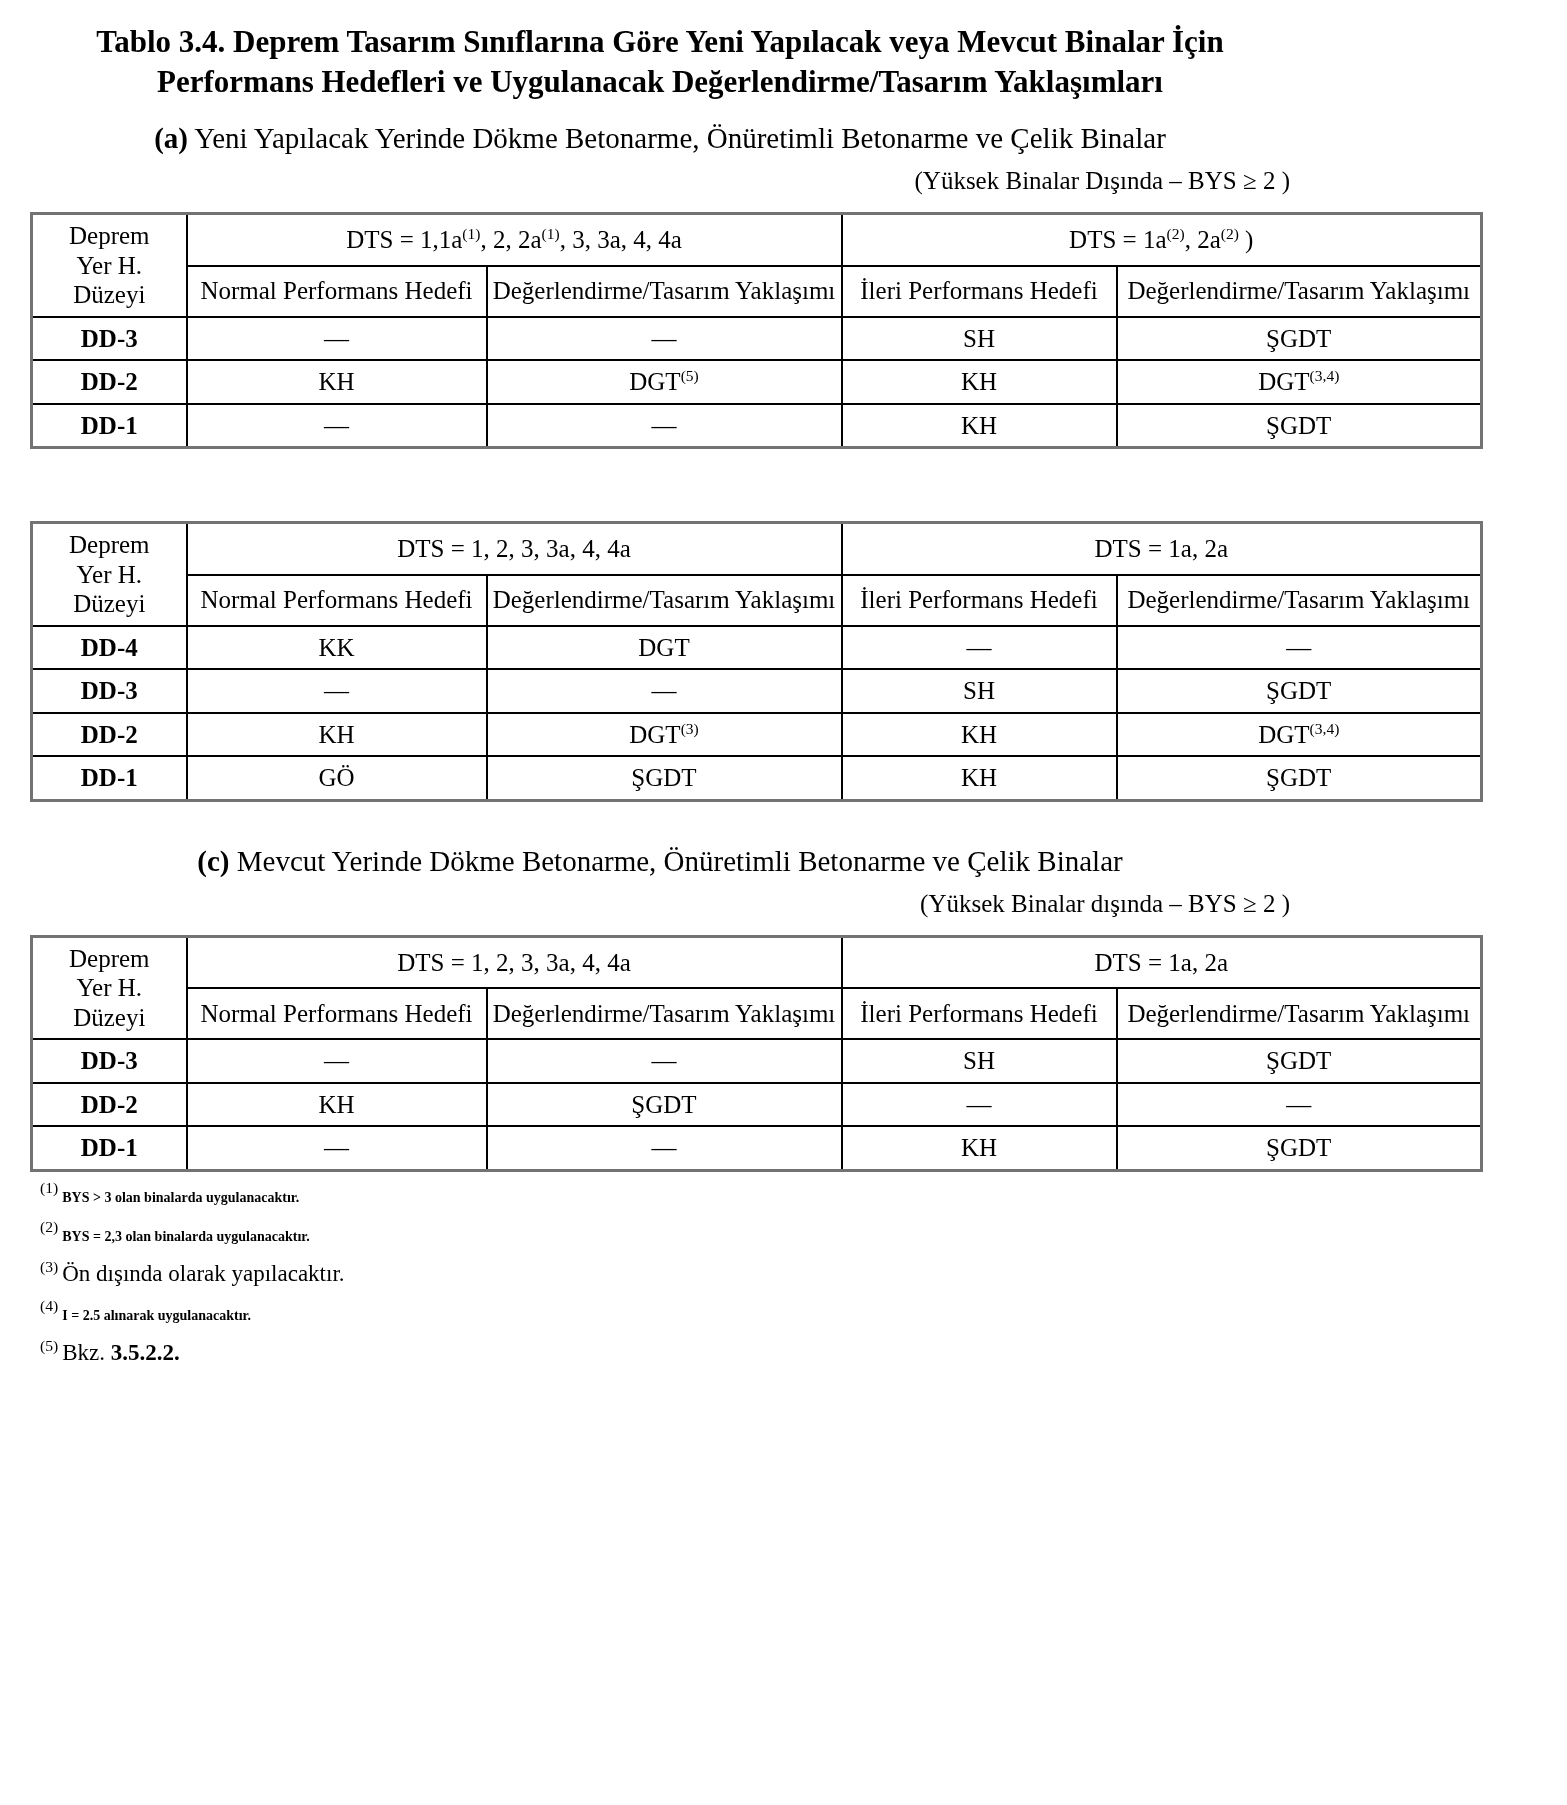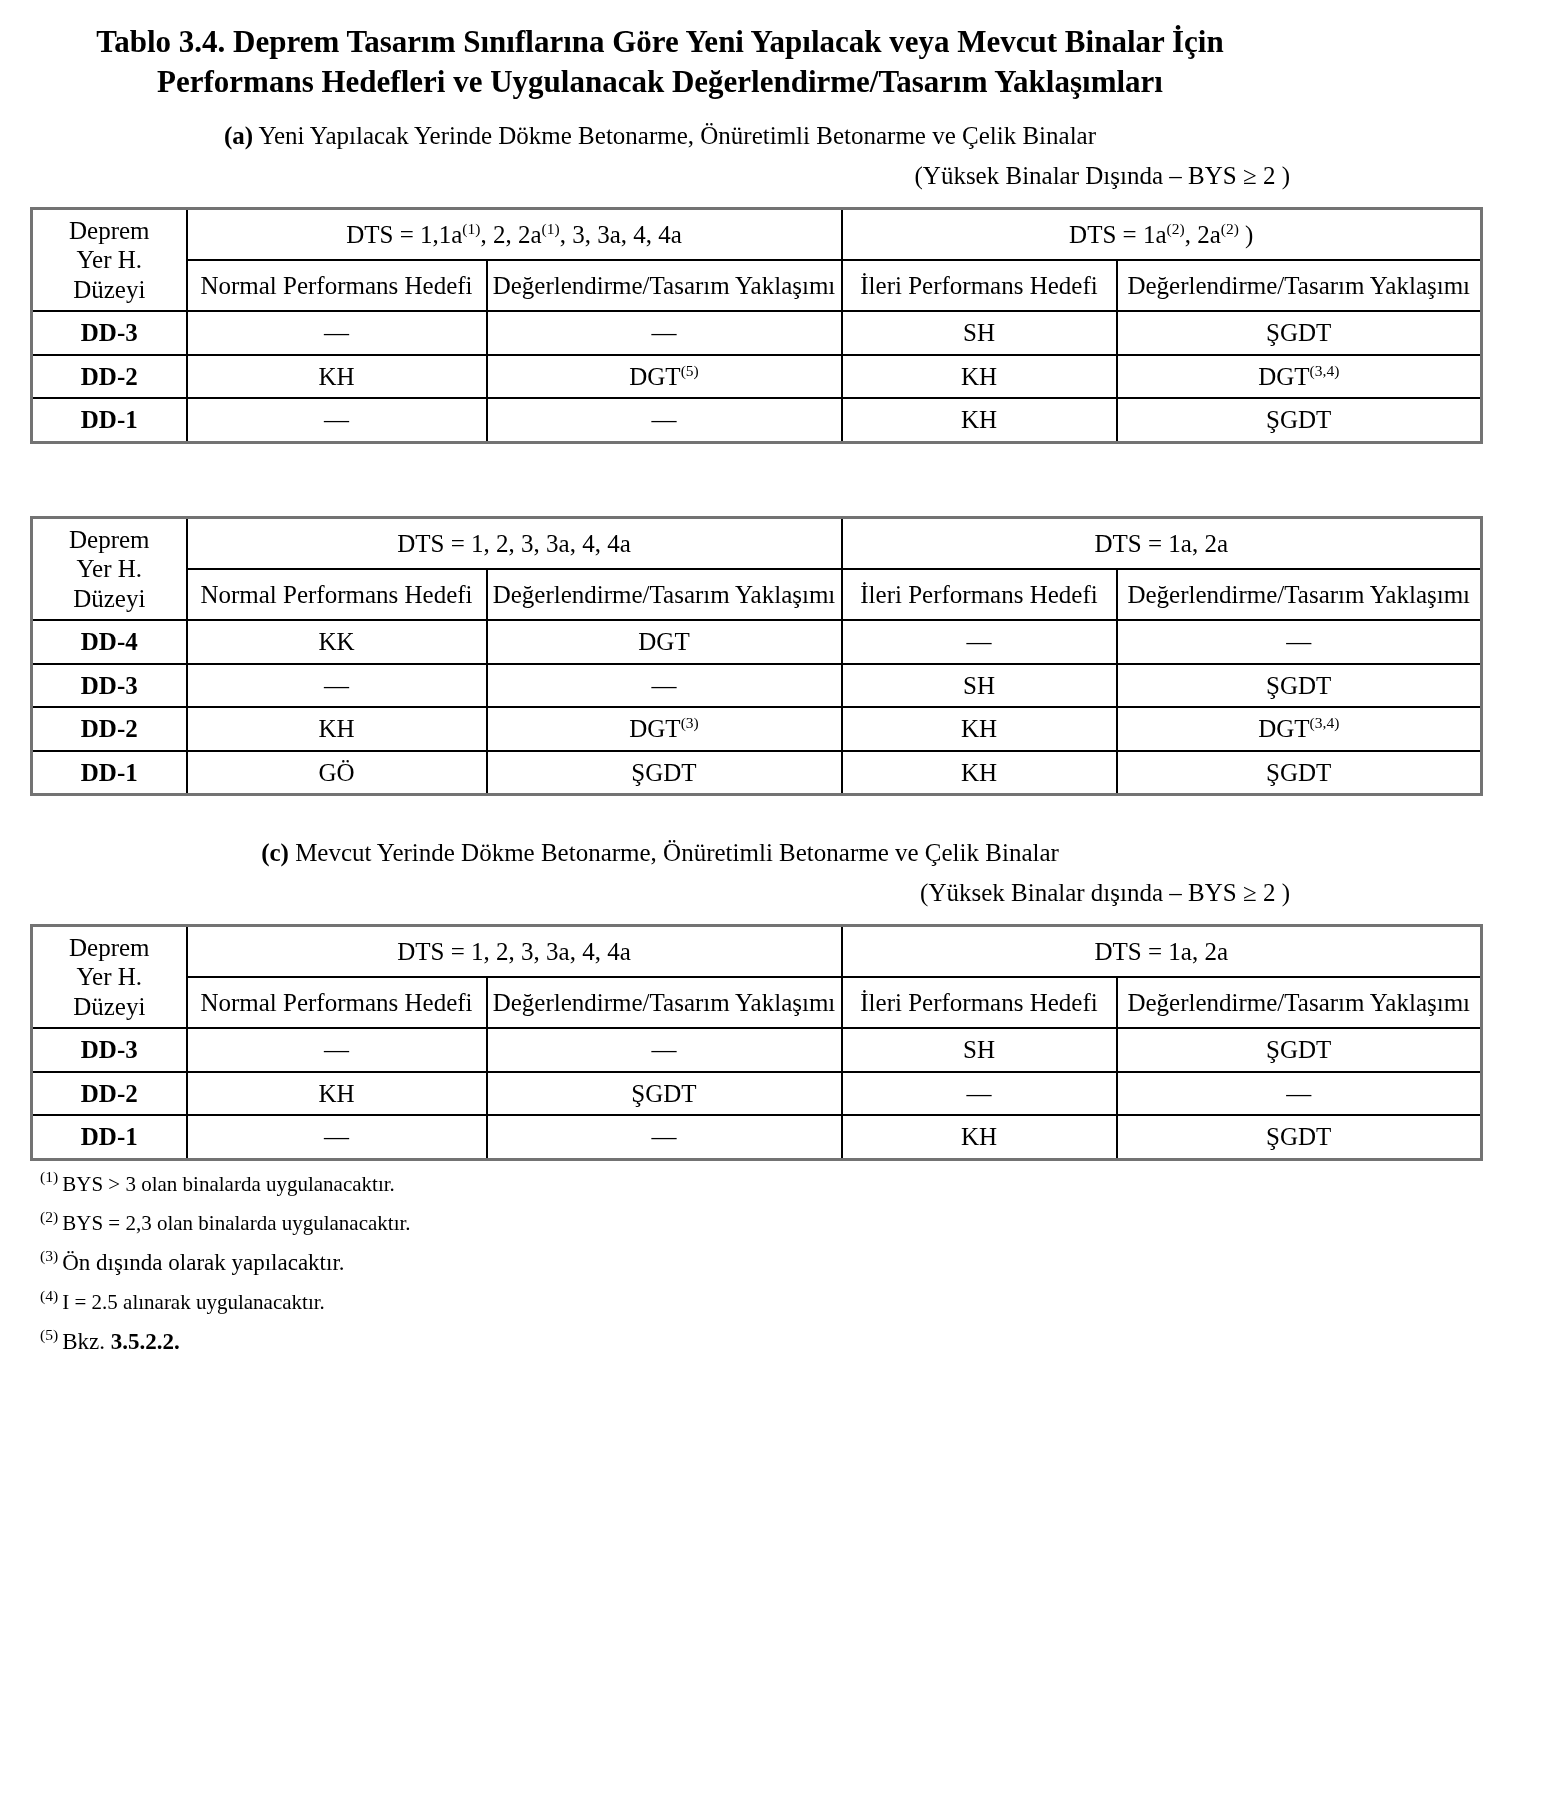--- a/index.html
+++ b/index.html
@@ -22,21 +22,21 @@
   .doc-title {
     font-family: "Liberation Serif", serif;
     font-weight: bold;
     font-size: 31px;
     line-height: 1.28;
     text-align: center;
     margin: 0 18px 18px 18px;
   }
   .section-caption {
     text-align: center;
-    font-size: 25px;
+    font-size: 29px;
     line-height: 1.35;
     margin: 0 0 6px 0;
   }
   .section-caption .lbl {
     font-weight: bold;
   }
   .section-sub {
     text-align: right;
     font-size: 25px;
     line-height: 1.35;
@@ -98,21 +98,22 @@
     margin: 0 0 5px 0;
     white-space: nowrap;
   }
   .note-line .marker {
     font-size: 0.68em;
     vertical-align: super;
     line-height: 0;
     margin-right: 4px;
   }
   .note-small {
-    font-size: 21px;
+    font-size: 14px;
+    font-weight: bold;
   }
   .note-bold {
     font-weight: bold;
   }
 </style>
 </head>
 <body>
 
 <div class="page">
 

